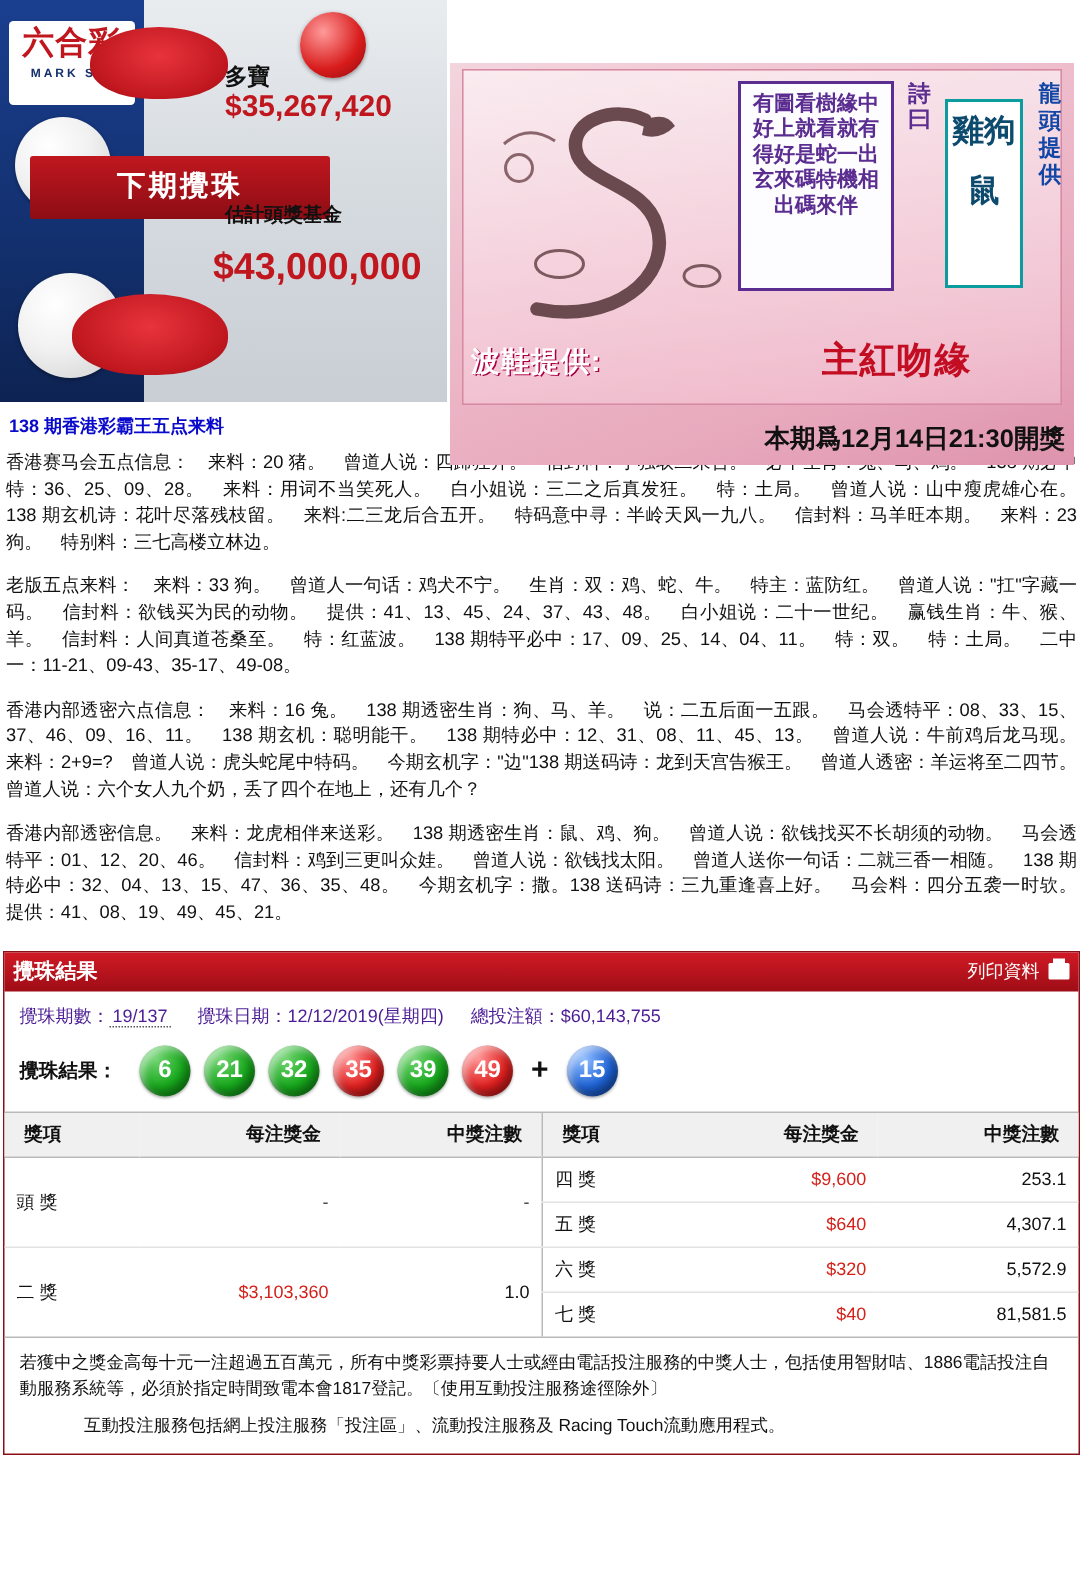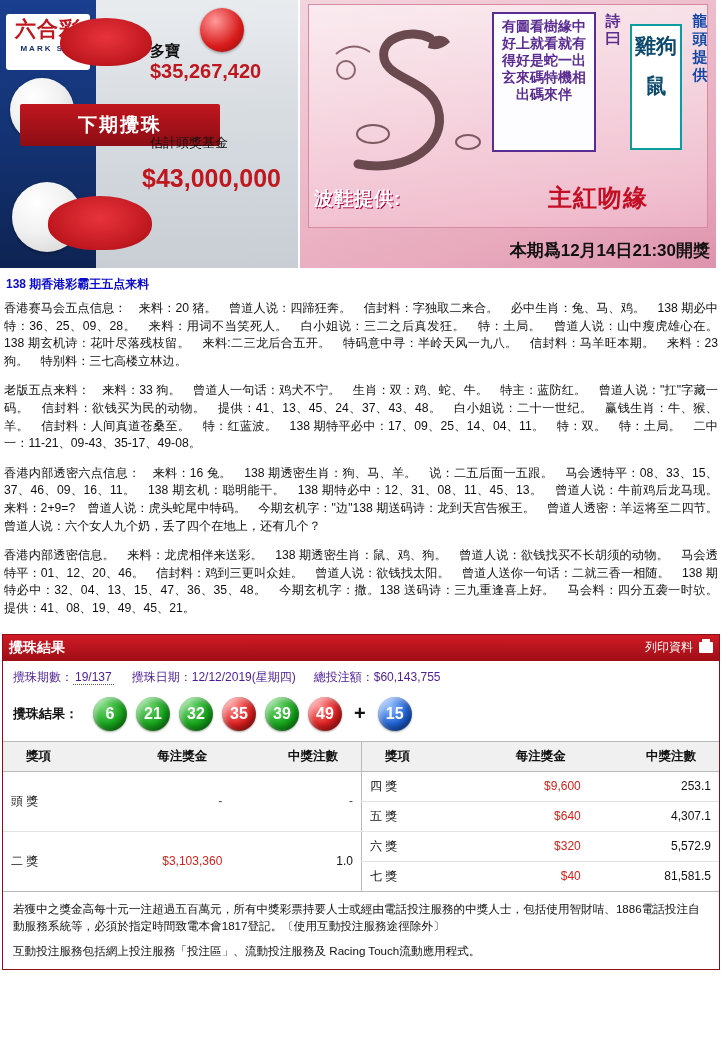--- a/index.html
+++ b/index.html
@@ -83,32 +83,33 @@
   .lbl-snowball {
     position: absolute; left: 150px; top: 42px;
     font-size: 15px; color: #111; font-weight: bold;
   }
   .amt-snowball {
     position: absolute; left: 150px; top: 60px;
     font-size: 20px; color: #c0171f; font-weight: bold;
   }
   .lbl-est {
     position: absolute; left: 150px; top: 134px;
-    font-size: 13px; color: #111; font-weight: normal;
+    font-size: 13px; color: #111; font-weight: bold;
   }
   .amt-est {
     position: absolute; left: 142px; top: 164px;
     font-size: 25px; color: #c0171f; font-weight: bold;
   }
   .banner-right {
     position: relative;
     width: 416px;
     height: 268px;
     background: linear-gradient(160deg,#f3d5de 0%, #eebecd 35%, #e8a9bd 75%, #dd93ad 100%);
     overflow: hidden;
+    margin-top: 42px;
   }
   .pink-frame {
     position: absolute;
     left: 8px; top: 4px; right: 8px; bottom: 40px;
     border: 1px solid #d78aa4;
     background: linear-gradient(180deg, rgba(255,255,255,.55) 0%, rgba(255,220,232,.35) 100%);
   }
   .snake-art {
     position: absolute;
     left: 18px; top: 14px;
@@ -263,21 +264,21 @@
   .plus { font-size: 20px; font-weight: bold; color: #111; margin: 0 3px; }
 
   .prize-wrap { display: flex; border-top: 1px solid #b9b9b9; }
   .prize-tbl { width: 50%; border-collapse: collapse; font-size: 12px; }
   .prize-tbl + .prize-tbl { border-left: 1px solid #b9b9b9; }
   .prize-tbl th {
     background: #f0f0f0;
     border-bottom: 1px solid #b9b9b9;
     font-size: 12.5px;
     font-weight: bold;
-    padding: 6px 23px;
+    padding: 6px 13px;
     text-align: right;
     color: #111;
   }
   .prize-tbl th.l, .prize-tbl td.l { text-align: left; }
   .prize-tbl td {
     padding: 6px 8px;
     text-align: right;
     border-bottom: 1px solid #e2e2e2;
     color: #111;
   }
@@ -286,21 +287,21 @@
   .prize-tbl td.dash { color: #444; }
 
   .footnote {
     border-top: 1px solid #b9b9b9;
     padding: 8px 10px 10px 10px;
     font-size: 11.6px;
     line-height: 17px;
     color: #111;
   }
   .footnote p { margin: 0 0 8px 0; }
-  .footnote p:last-child { margin-bottom: 0; }
+  .footnote p:last-child { margin-bottom: 0; margin-left: 43px; }
 </style>
 </head>
 <body>
 
 <div id="page">
 
   <div class="banners">
 
     <div class="banner-left">
       <div class="markpanel"></div>

